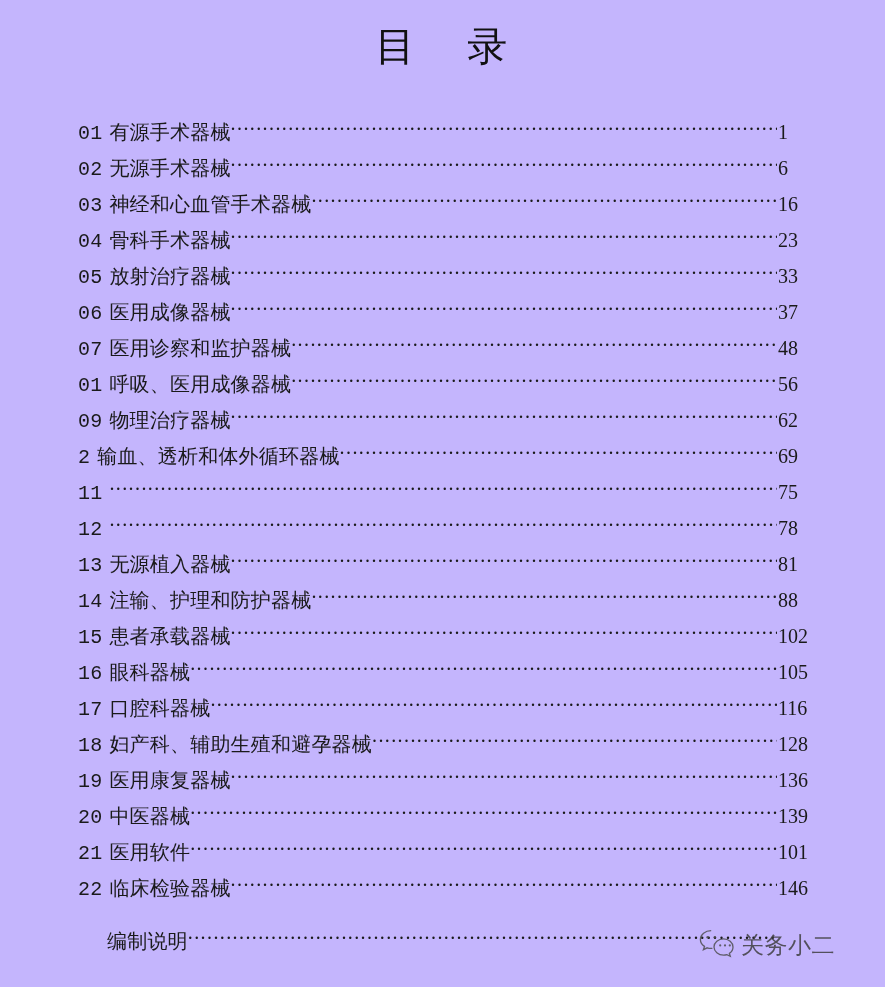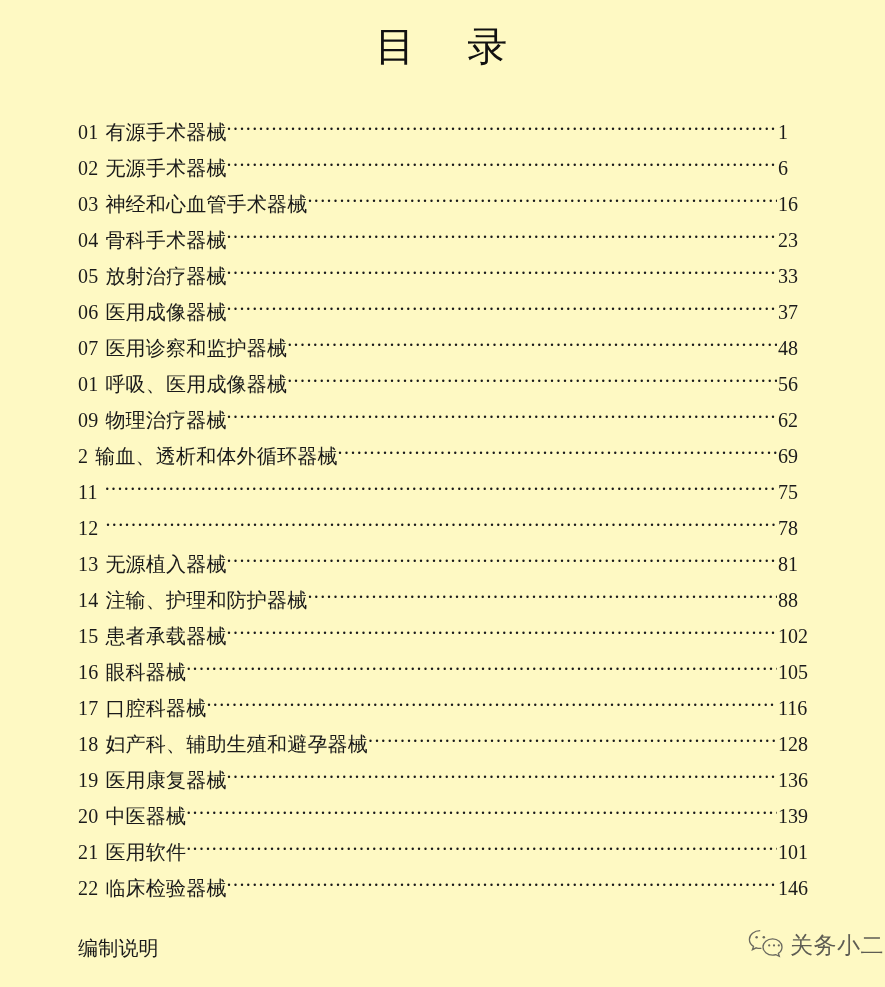--- a/index.html
+++ b/index.html
@@ -13,21 +13,21 @@
     font-family: "Liberation Serif", "DejaVu Serif", serif;
     color: #1a1a1a;
     position: relative;
     overflow: hidden;
   }
 
   .page {
     position: relative;
     width: 885px;
     height: 987px;
-    background: #fef9c3;
+    background: #c4b5fd;
   }
 
   
   .toc-title {
     position: absolute;
     top: 22px;
     left: 0;
     width: 885px;
     text-align: center;
     font-size: 40px;
@@ -49,27 +49,26 @@
   .toc-entry {
     display: flex;
     align-items: baseline;
     height: 36px;
     font-size: 20px;
     line-height: 36px;
     white-space: nowrap;
   }
 
   .toc-entry.spaced {
-    margin-top: 24px;
-    flex-direction: column;
+    margin-top: 17px;
   }
 
   .entry-num {
     flex: 0 0 auto;
-    font-family: Liberation Serif, serif;
+    font-family: Liberation Mono, monospace;
     letter-spacing: 0.01em;
   }
 
   .entry-gap {
     flex: 0 0 auto;
     width: 7px;
   }
 
   .entry-title {
     flex: 0 0 auto;
@@ -106,21 +105,21 @@
   .toc-entry.indented .entry-num {
     width: 0;
   }
   .toc-entry.indented .entry-gap {
     width: 29px;
   }
 
   
   .watermark {
     position: absolute;
-    left: 747px;
+    left: 698px;
     top: 928px;
     display: flex;
     align-items: center;
     gap: 3px;
     opacity: 0.82;
     pointer-events: none;
   }
 
   .wechat-icon {
     width: 40px;

